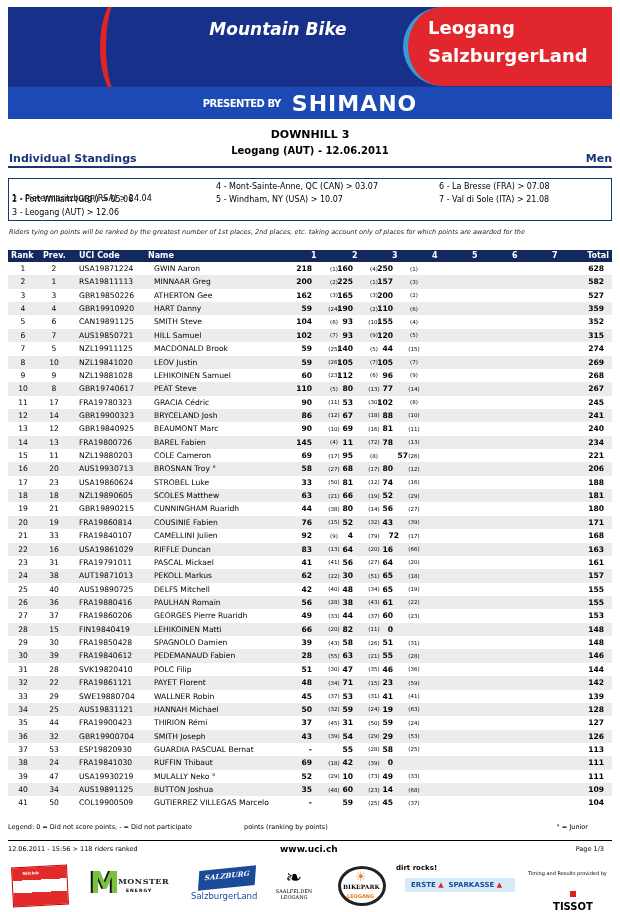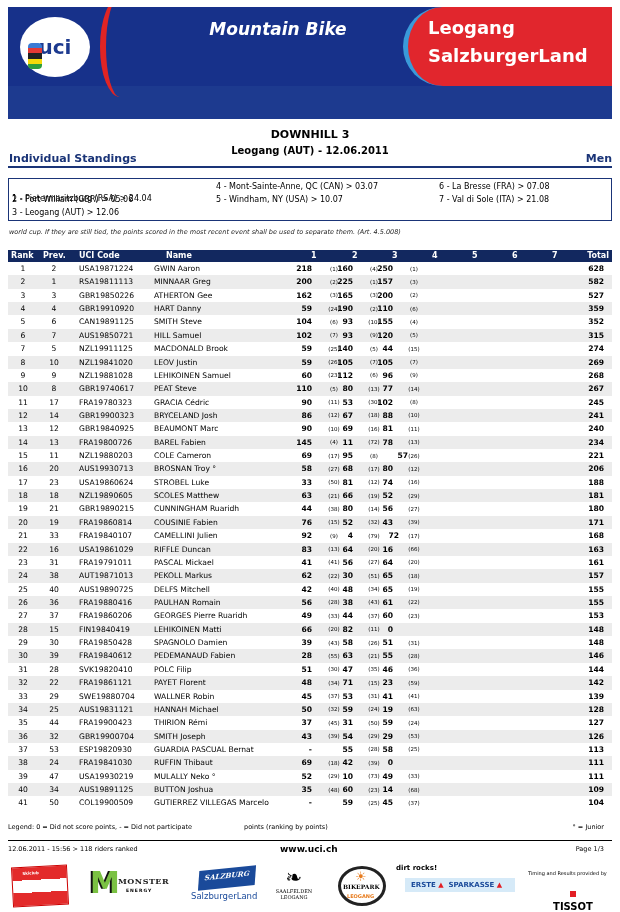--- a/index.html
+++ b/index.html
@@ -41,21 +41,21 @@
   .c-rank { left:0; width:30px; text-align:center; }
   .c-prev { left:32px; width:28px; text-align:center; }
   .c-code { left:71px; }
   .c-name { left:146px; }
   .pts { font-weight:bold; text-align:right; width:24px; }
   .pos { font-size:5.5px; top:3.5px !important; width:16px; text-align:center; }
   .c-total { right:8px; font-weight:bold; text-align:right; }
 
   .legend { position:absolute; left:8px; top:823px; width:604px; font: 6.5px "DejaVu Sans", sans-serif; }
   .legend .mid { position:absolute; left:236px; }
-  .legend .jr { position:absolute; right:8px; }
+  .legend .jr { position:absolute; right:24px; }
   .rule-bottom { position:absolute; left:8px; width:604px; top:840px; height:1px; background:#000; }
   .footer { position:absolute; left:8px; top:845px; width:604px; font: 6.5px "DejaVu Sans", sans-serif; }
   .footer .url { position:absolute; left:272px; top:-1px; font: bold 9px "DejaVu Sans", sans-serif; }
   .footer .page { position:absolute; right:8px; }
 
   .sponsors { position:absolute; left:8px; top:862px; width:604px; height:48px; }
   .sp { position:absolute; }
   .sp-skiclub { left:4px; top:4px; width:56px; height:40px; background:linear-gradient(#e32a2a 0 33%, #fff 33% 66%, #e32a2a 66% 100%); border:1px solid #c00; transform: rotate(-3deg); }
   .sp-skiclub .t { font: bold 4px "DejaVu Sans", sans-serif; color:#fff; position:absolute; left:10px; top:3px; }
   .sp-monster { left:80px; top:6px; width:80px; height:36px; }
@@ -79,57 +79,59 @@
   .sp-timing { left:520px; top:8px; font: 5px "DejaVu Sans", sans-serif; white-space:nowrap; }
   .sp-tissot { left:540px; top:20px; width:50px; text-align:center; }
   .sp-tissot .cross { display:inline-block; width:6px; height:6px; background:#e31e24; }
   .sp-tissot .name { font: bold 10px "DejaVu Sans", sans-serif; display:block; line-height:11px; }
 </style>
 </head>
 <body>
 
 <div class="banner">
   <div class="top"></div>
-  <div class="logo-uci">
-    <span class="stripes"></span>
-    <span>uci</span>
-  </div>
   <div class="arc-red"></div>
   <div class="mtb">Mountain Bike</div>
   <div class="right">
     <div class="l1">Leogang</div>
     <div class="l2">SalzburgerLand</div>
+  </div>
+  <div class="bottom">
+    <div class="inner">
+      <span class="pb">PRESENTED BY</span>
+      <span class="shimano">SHIMANO</span>
+    </div>
   </div>
 </div>
 
 <div class="event-title">DOWNHILL 3</div>
 <div class="event-sub">Leogang (AUT) - 12.06.2011</div>
 <div class="standings-title">Individual Standings</div>
 <div class="gender">Men</div>
 <div class="rule-top"></div>
 
 <div class="events-box">
   <span class="ev" style="left:3px;top:15px">1 - Pietermaritzburg (RSA) &gt; 24.04</span>
   <span class="ev" style="left:3px;top:16px">2 - Fort William (GBR) &gt; 05.06</span>
   <span class="ev" style="left:3px;top:29px">3 - Leogang (AUT) &gt; 12.06</span>
   <span class="ev" style="left:207px;top:3px">4 - Mont-Sainte-Anne, QC (CAN) &gt; 03.07</span>
   <span class="ev" style="left:207px;top:16px">5 - Windham, NY (USA) &gt; 10.07</span>
   <span class="ev" style="left:430px;top:3px">6 - La Bresse (FRA) &gt; 07.08</span>
   <span class="ev" style="left:430px;top:16px">7 - Val di Sole (ITA) &gt; 21.08</span>
 </div>
 
 <div class="note">
-  <div>world cup. If they are still tied, the points scored in the most recent event shall be used to separate them. (Art. 4.5.008)</div>
+  <div>Riders tying on points will be ranked by the greatest number of 1st places, 2nd places, etc. taking account only of places for which points are awarded for the</div>
 </div>
 
 <div class="thead">
   <span style="left:3px">Rank</span>
   <span style="left:35px">Prev.</span>
   <span style="left:71px">UCI Code</span>
-  <span style="left:158px">Name</span>
+  <span style="left:140px">Name</span>
   <span style="left:303px">1</span>
   <span style="left:344px">2</span>
   <span style="left:384px">3</span>
   <span style="left:424px">4</span>
   <span style="left:464px">5</span>
   <span style="left:504px">6</span>
   <span style="left:544px">7</span>
   <span style="right:3px">Total</span>
 </div>
 

